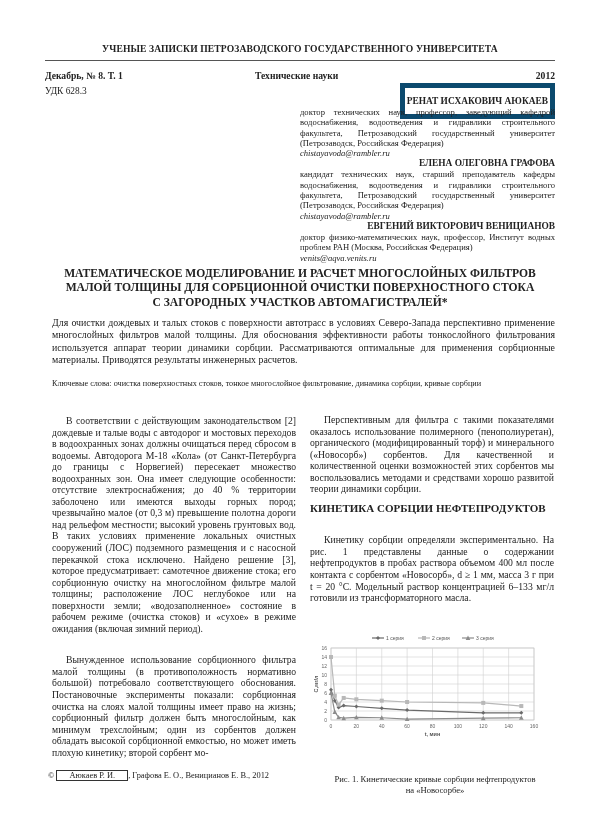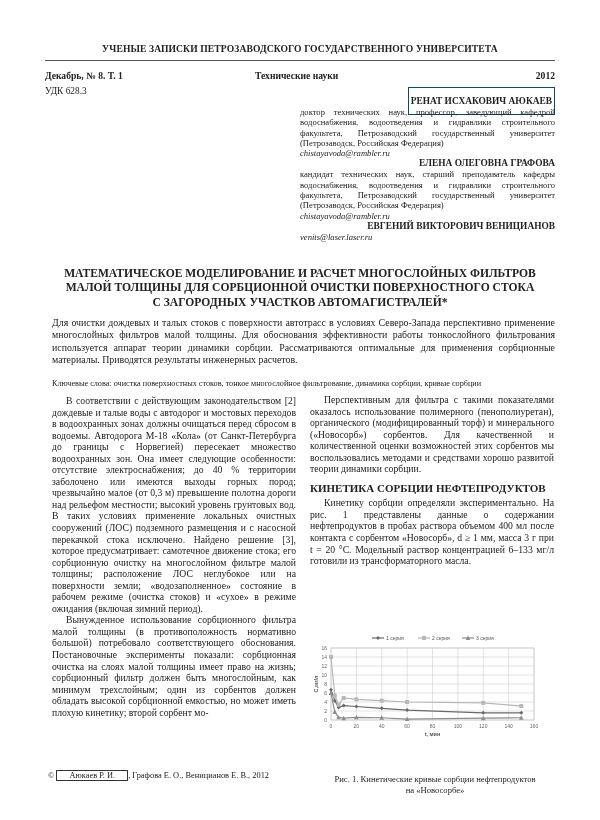--- a/index.html
+++ b/index.html
@@ -10,30 +10,30 @@
   .journal-title { left: 0; top: 43px; width: 600px; text-align: center; font-size: 9.6px; font-weight: bold; letter-spacing: 0.1px; }
   .header-rule { left: 45px; top: 60px; width: 510px; height: 1px; background: #555; }
   .issue-line { left: 45px; top: 70px; width: 510px; font-size: 9.6px; font-weight: bold; }
   .issue-line .left { position: absolute; left: 0; top: 0; }
   .issue-line .mid { position: absolute; left: 210px; top: 0; text-align: right; }
   .issue-line .right { position: absolute; right: 0; top: 0; }
   .udk { left: 45px; top: 86px; font-size: 9.4px; }
 
   .authors { left: 300px; top: 96px; width: 255px; font-size: 8.6px; line-height: 10.3px; }
   .author-name { text-align: right; font-weight: bold; font-size: 9.4px; line-height: 11px; }
-  .author-name.boxed span { border: 1px solid #0c4a6e; padding: 8px 2px; }
+  .author-name.boxed span { border: 5px solid #0c4a6e; padding: 8px 2px; }
   .author-desc { text-align: justify; text-align-last: left; }
   .author-email { font-style: italic; }
 
   .paper-title { left: 45px; top: 267px; width: 510px; text-align: center; font-weight: bold; font-size: 11.6px; line-height: 14.3px; }
   .abstract { left: 52px; top: 317px; width: 503px; font-size: 9.9px; line-height: 12.3px; text-align: justify; }
   .keywords { left: 52px; top: 379px; width: 503px; font-size: 8.2px; }
 
   .col { font-size: 9.7px; line-height: 11.55px; text-align: justify; }
-  .col p { text-indent: 14px; }
+  .col p { text-indent: 14px; margin-top: 20px; }
   .col p.noindent { text-indent: 0; }
   .col-left { left: 52px; top: 395px; width: 244px; }
   .col-right { left: 310px; top: 394px; width: 244px; }
   .section-head { font-weight: bold; font-size: 11px; margin: 8px 0 3px 0; text-indent: 0 !important; }
 
   .copyright { left: 48px; top: 771px; font-size: 8.4px; }
   .copyright .boxed { border: 1px solid #333; padding: 0 12px; }
 
   .chart { left: 310px; top: 626px; width: 250px; height: 122px; }
   .chart svg { position: absolute; left: 0; top: 0; }
@@ -52,21 +52,22 @@
 <div class="abs udk">УДК 628.3</div>
 
 <div class="abs authors">
   <div class="author-name boxed"><span>РЕНАТ ИСХАКОВИЧ АЮКАЕВ</span></div>
   <div class="author-desc">доктор технических наук, профессор, заведующий кафедрой водоснабжения, водоотведения и гидравлики строительного факультета, Петрозаводский государственный университет (Петрозаводск, Российская Федерация)</div>
   <div class="author-email">chistayavoda@rambler.ru</div>
   <div class="author-name">ЕЛЕНА ОЛЕГОВНА ГРАФОВА</div>
   <div class="author-desc">кандидат технических наук, старший преподаватель кафедры водоснабжения, водоотведения и гидравлики строительного факультета, Петрозаводский государственный университет (Петрозаводск, Российская Федерация)</div>
   <div class="author-email">chistayavoda@rambler.ru</div>
   <div class="author-name">ЕВГЕНИЙ ВИКТОРОВИЧ ВЕНИЦИАНОВ</div>
-  <div class="author-email">venits@laser.laser.ru</div>
+  <div class="author-desc">доктор физико-математических наук, профессор, Институт водных проблем РАН (Москва, Российская Федерация)</div>
+  <div class="author-email">venits@aqva.venits.ru</div>
 </div>
 
 <div class="abs paper-title">
   <div>МАТЕМАТИЧЕСКОЕ МОДЕЛИРОВАНИЕ И РАСЧЕТ МНОГОСЛОЙНЫХ ФИЛЬТРОВ</div>
   <div>МАЛОЙ ТОЛЩИНЫ ДЛЯ СОРБЦИОННОЙ ОЧИСТКИ ПОВЕРХНОСТНОГО СТОКА</div>
   <div>С ЗАГОРОДНЫХ УЧАСТКОВ АВТОМАГИСТРАЛЕЙ*</div>
 </div>
 
 <div class="abs abstract">Для очистки дождевых и талых стоков с поверхности автотрасс в условиях Северо-Запада перспективно применение многослойных фильтров малой толщины. Для обоснования эффективности работы тонкослойного фильтрования используется аппарат теории динамики сорбции. Рассматриваются оптимальные для применения сорбционные материалы. Приводятся результаты инженерных расчетов.</div>
 <div class="abs keywords">Ключевые слова: очистка поверхностных стоков, тонкое многослойное фильтрование, динамика сорбции, кривые сорбции</div>

